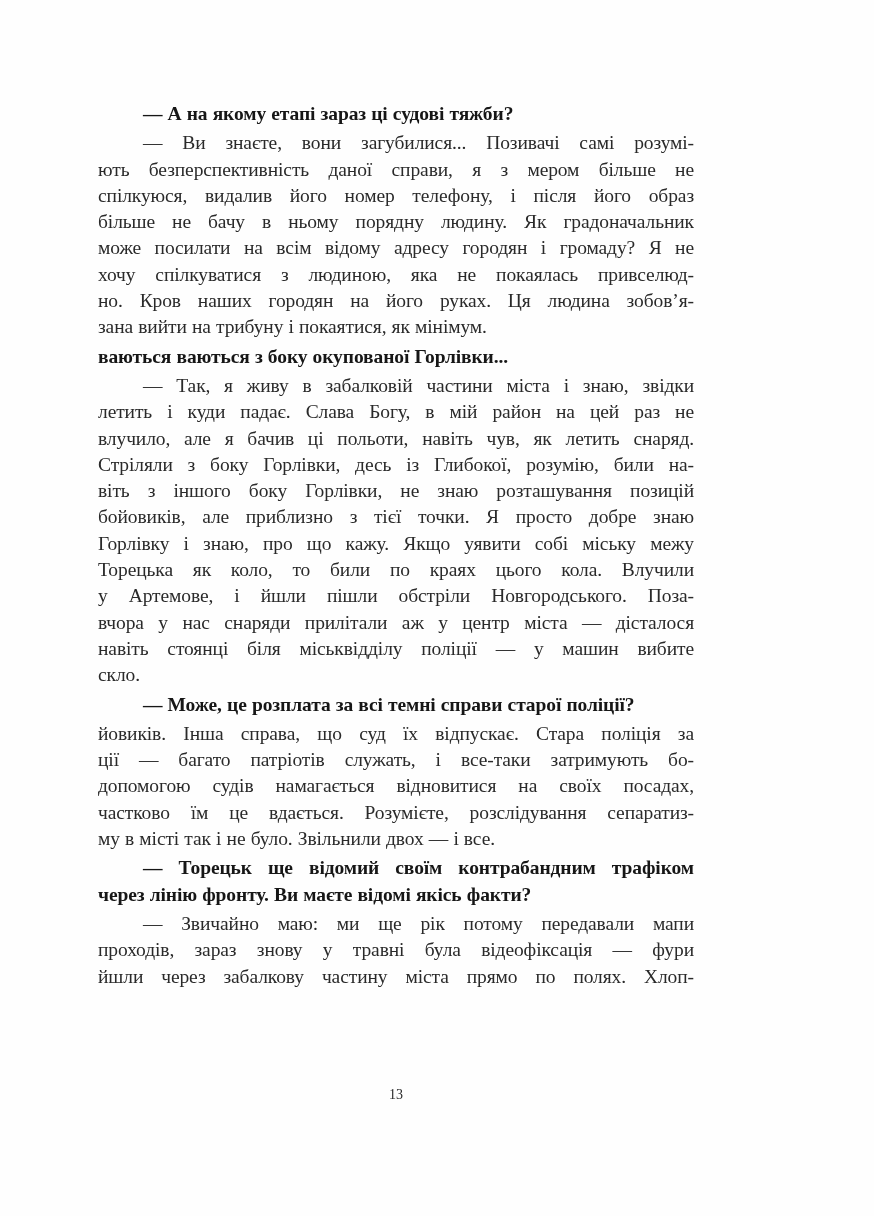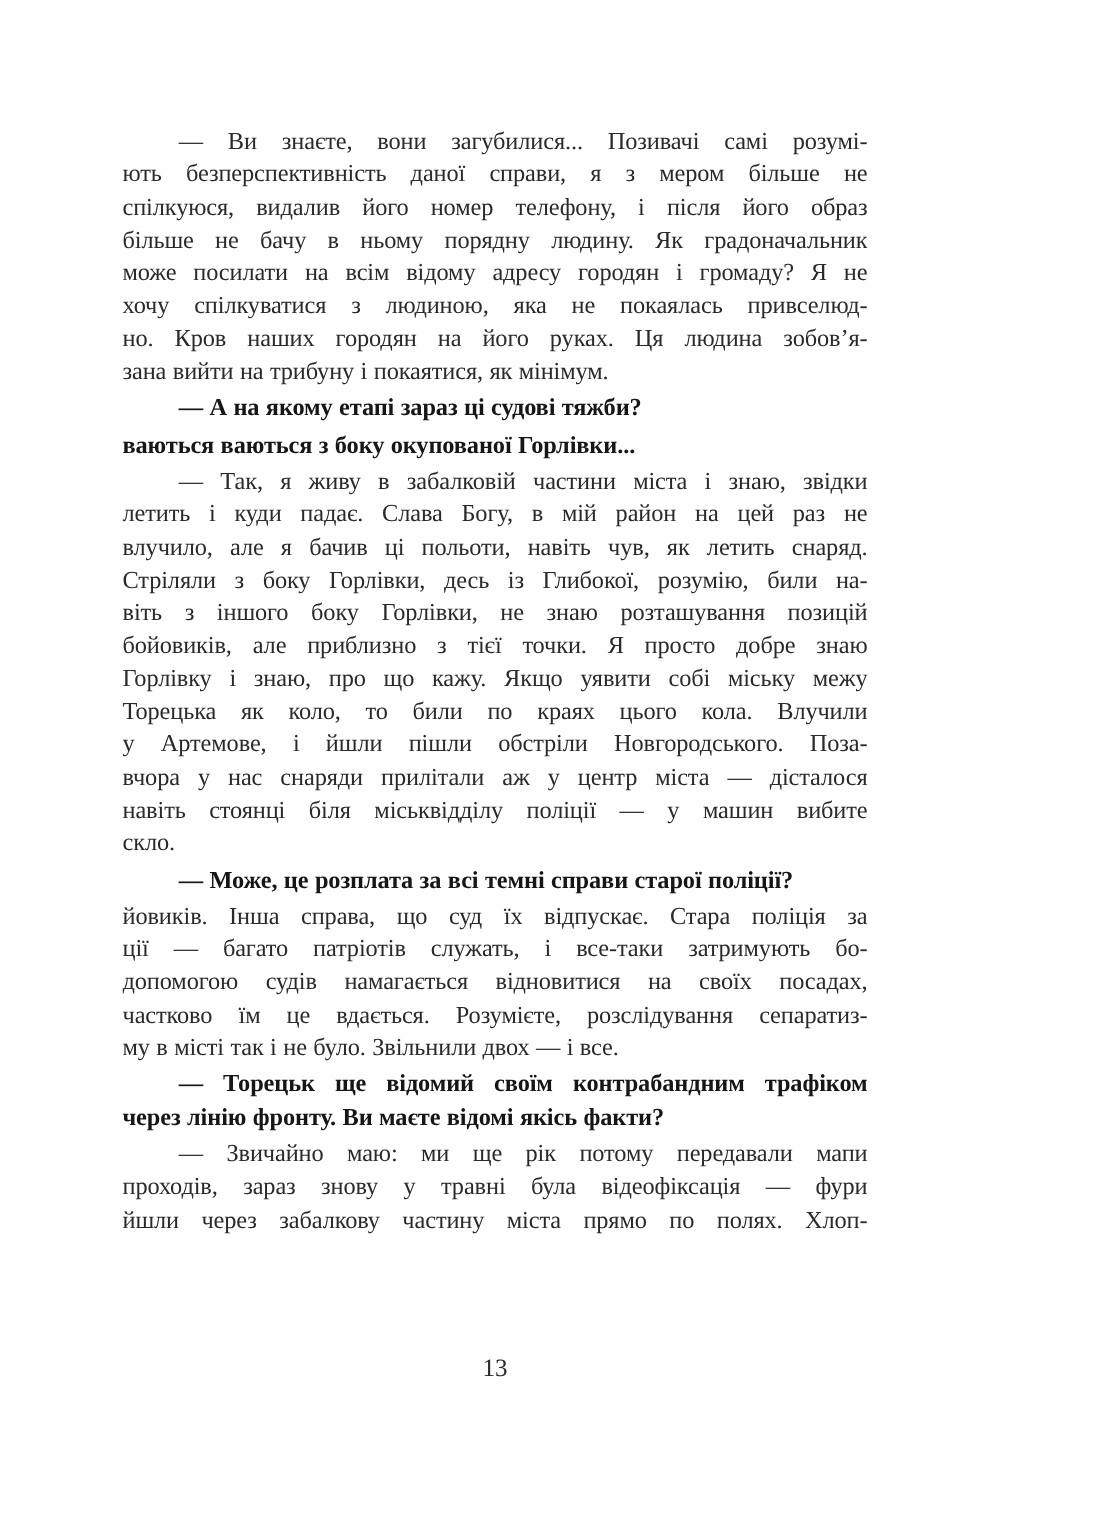--- a/index.html
+++ b/index.html
@@ -44,42 +44,42 @@
   .para.question .line {
     font-weight: bold;
     color: #161616;
   }
   .folio {
     position: absolute;
     left: 98px;
     top: 1082px;
     width: 596px;
     text-align: center;
-    font-size: 20px;
+    font-size: 14px;
     line-height: 26px;
     color: #2a2a2a;
   }
 </style>
 </head>
 <body>
 
 <div class="page">
   <div class="text-block">
+      <div class="para question">
+        <div class="line first last">— А на якому етапі зараз ці судові тяжби?</div>
+      </div>
       <div class="para answer">
         <div class="line first justify">— Ви знаєте, вони загубилися... Позивачі самі розумі-</div>
         <div class="line justify">ють безперспективність даної справи, я з мером більше не</div>
         <div class="line justify">спілкуюся, видалив його номер телефону, і після його образ</div>
         <div class="line justify">більше не бачу в ньому порядну людину. Як градоначальник</div>
         <div class="line justify">може посилати на всім відому адресу городян і громаду? Я не</div>
         <div class="line justify">хочу спілкуватися з людиною, яка не покаялась привселюд-</div>
         <div class="line justify">но. Кров наших городян на його руках. Ця людина зобов’я-</div>
         <div class="line last">зана вийти на трибуну і покаятися, як мінімум.</div>
-      </div>
-      <div class="para question">
-        <div class="line first last">— А на якому етапі зараз ці судові тяжби?</div>
       </div>
       <div class="para question">
         <div class="line last">ваються ваються з боку окупованої Горлівки...</div>
       </div>
       <div class="para answer">
         <div class="line first justify">— Так, я живу в забалковій частини міста і знаю, звідки</div>
         <div class="line justify">летить і куди падає. Слава Богу, в мій район на цей раз не</div>
         <div class="line justify">влучило, але я бачив ці польоти, навіть чув, як летить снаряд.</div>
         <div class="line justify">Стріляли з боку Горлівки, десь із Глибокої, розумію, били на-</div>
         <div class="line justify">віть з іншого боку Горлівки, не знаю розташування позицій</div>

